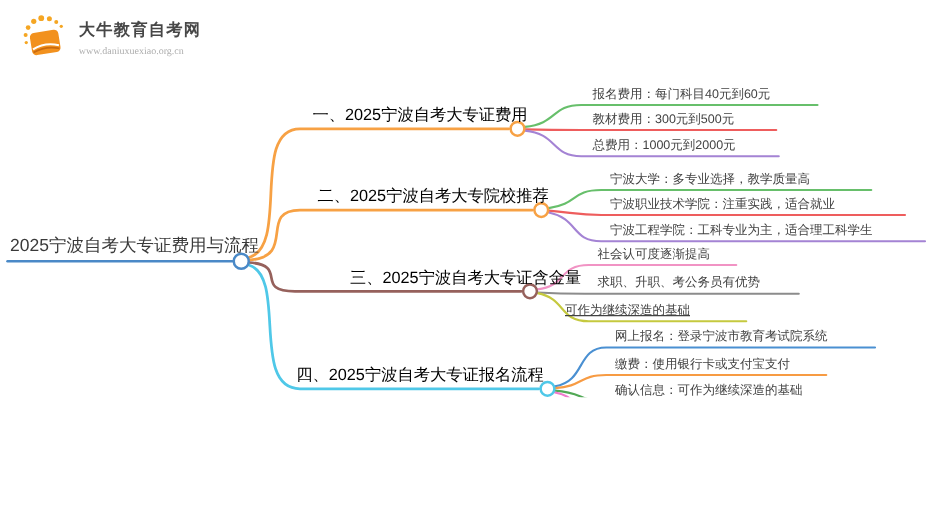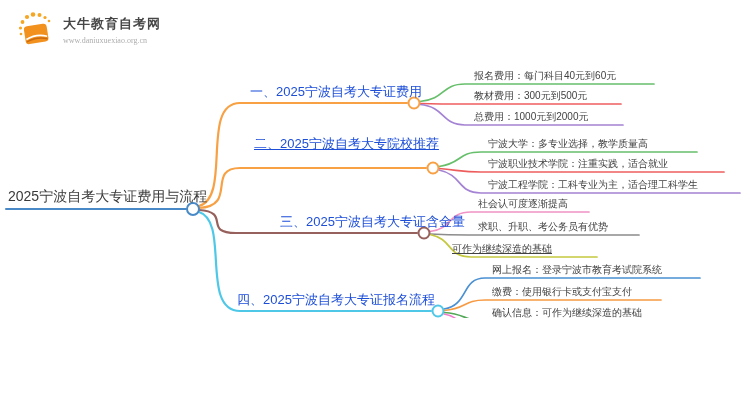--- a/index.html
+++ b/index.html
@@ -10,21 +10,21 @@
   #wires{position:absolute;left:0;top:0;width:750px;height:410px;}
   .connector{fill:none;stroke-linecap:round;}
   .lv1{stroke-width:2.2;}
   .lv2{stroke-width:1.7;}
   .uline{stroke-width:2;}
   .node-circle{fill:#ffffff;stroke-width:2;}
   .node-label{
     position:absolute;white-space:nowrap;color:#3e3e3e;line-height:16px;
   }
   .root-label{font-size:14px;color:#3a3a3a;}
-  .branch-label{font-size:13px;color:#1d4ed8;}
+  .branch-label{font-size:13px;color:#000000;}
   .sub-label{font-size:10px;color:#424242;}
   #logo{position:absolute;left:16px;top:10px;display:flex;align-items:center;}
   #logo .txt{margin-left:7px;}
   .logo-title{font-size:13px;font-weight:bold;color:#474747;letter-spacing:1px;}
   .logo-url{font-size:8px;color:#adadad;margin-top:3px;font-family:Liberation Serif, serif;}
 </style>
 </head>
 <body>
 
 <div id="canvas">
@@ -81,21 +81,21 @@
     </svg>
     <div class="txt">
       <div class="logo-title">大牛教育自考网</div>
       <div class="logo-url">www.daniuxuexiao.org.cn</div>
     </div>
   </div>
 
   <div class="node-label root-label" style="left:8px;top:188px;">2025宁波自考大专证费用与流程</div>
 
   <div class="node-label branch-label" style="left:250px;top:84px;">一、2025宁波自考大专证费用</div>
-  <div class="node-label branch-label" style="left:254px;top:136px;text-decoration:underline;">二、2025宁波自考大专院校推荐</div>
+  <div class="node-label branch-label" style="left:254px;top:149px;">二、2025宁波自考大专院校推荐</div>
   <div class="node-label branch-label" style="left:248px;top:214px;margin-left:32px;">三、2025宁波自考大专证含金量</div>
   <div class="node-label branch-label" style="left:237px;top:292px;">四、2025宁波自考大专证报名流程</div>
 
   <div class="node-label sub-label" style="left:474px;top:68px;">报名费用：每门科目40元到60元</div>
   <div class="node-label sub-label" style="left:474px;top:88px;">教材费用：300元到500元</div>
   <div class="node-label sub-label" style="left:474px;top:109px;">总费用：1000元到2000元</div>
 
   <div class="node-label sub-label" style="left:488px;top:136px;">宁波大学：多专业选择，教学质量高</div>
   <div class="node-label sub-label" style="left:488px;top:156px;">宁波职业技术学院：注重实践，适合就业</div>
   <div class="node-label sub-label" style="left:488px;top:177px;">宁波工程学院：工科专业为主，适合理工科学生</div>

